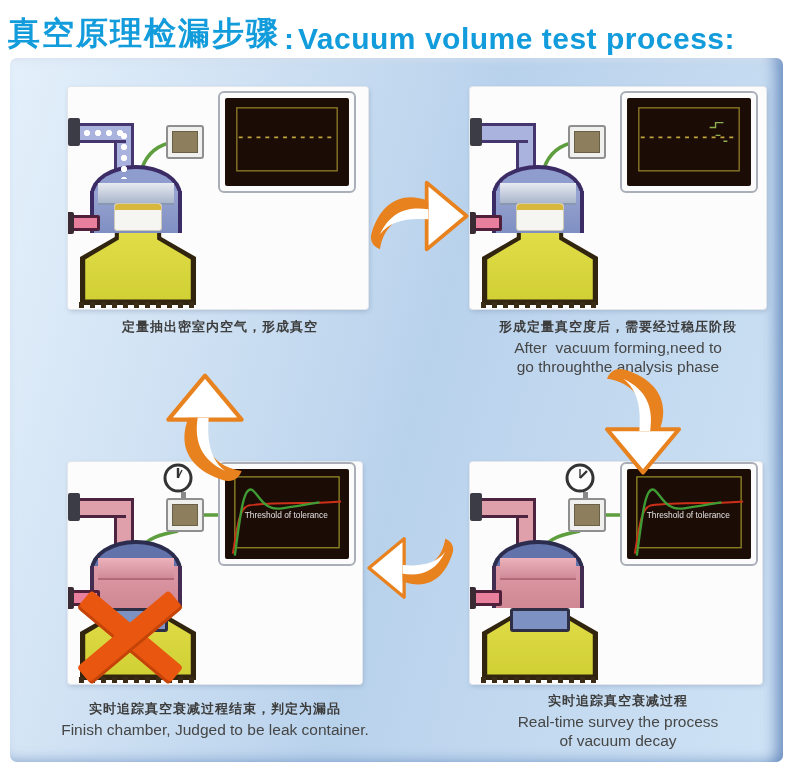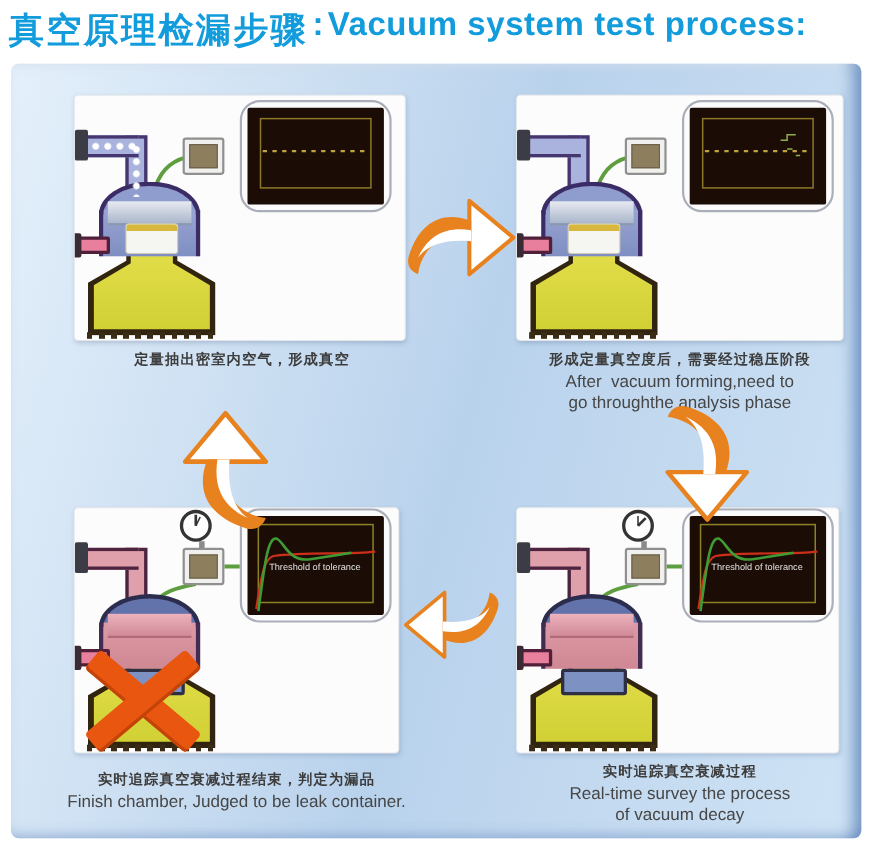--- a/index.html
+++ b/index.html
@@ -1,20 +1,20 @@
 <!DOCTYPE html>
 <html><head>
 <meta charset="utf-8">
 <style>
   html,body{margin:0;padding:0;background:#ffffff;width:790px;height:772px;overflow:hidden;
     font-family:"Liberation Sans","DejaVu Sans",sans-serif;}
   .root{position:relative;width:790px;height:772px;background:#ffffff;}
 
   
-  .titlebar{position:absolute;left:8px;top:6px;width:778px;height:50px;display:flex;align-items:flex-start;color:#129cdb;white-space:nowrap;}
+  .titlebar{position:absolute;left:8px;top:6px;width:778px;height:50px;display:flex;align-items:flex-end;color:#129cdb;white-space:nowrap;}
   .title-zh{font-size:32px;font-weight:800;letter-spacing:2px;}
   .title-colon{font-size:30px;font-weight:800;margin:0 4px;}
   .title-en{font-size:30px;font-weight:700;letter-spacing:.5px;}
 
   
   .board{position:absolute;left:10px;top:58px;width:773px;height:704px;border-radius:7px;
     background:linear-gradient(105deg,#e4f0fb 0%,#cfe1f3 26%,#b9d2ec 52%,#c4daf0 76%,#cfe3f5 100%);
     box-shadow:inset -13px 0 14px -6px rgba(55,98,165,.6), inset 0 -9px 12px -6px rgba(100,135,190,.35), inset 0 8px 10px -8px rgba(255,255,255,.9);}
 
   
@@ -68,21 +68,21 @@
 
   
   .sensor{left:98px;top:38px;width:38px;height:34px;background:#f0f0ee;border:2px solid #8f8f8f;border-radius:3px;}
   .sensor-in{left:4px;top:4px;width:26px;height:22px;background:#8d7f5e;border:1px solid #6a6048;}
   .typeB .sensor{top:36px;}
   .clock{left:94px;top:0px;width:32px;height:32px;}
   .stem{left:113px;top:30px;width:5px;height:7px;background:#8a8a8a;}
 
   
   .wires{left:0;top:0;width:100%;height:100%;pointer-events:none;}
-  .monitor{left:150px;top:4px;width:138px;height:102px;background:#fbfbfb;border:2px solid #a9aeb8;border-radius:18px;padding:5px;}
+  .monitor{left:150px;top:4px;width:138px;height:102px;background:#fbfbfb;border:2px solid #a9aeb8;border-radius:6px;padding:5px;}
   .typeB .monitor{top:0;height:104px;}
   .screen{position:relative;width:100%;height:100%;background:#1c0c06;border-radius:2px;}
   .screen svg{position:absolute;inset:0;}
 
   
   .xbar{left:2px;top:164px;width:120px;height:23px;background:#e8560f;border-radius:4px;z-index:8;
     box-shadow:inset 0 -3px 0 rgba(150,45,0,.45);}
   .xbar.a{transform:rotate(40deg);}
   .xbar.b{transform:rotate(-40deg);}
 
@@ -103,21 +103,21 @@
   .ar-up{left:140px;top:314px;width:110px;height:110px;}
 </style>
 </head>
 <body>
 
 <div class="root">
 
   <div class="titlebar">
     <span class="title-zh">真空原理检漏步骤</span>
     <span class="title-colon">:</span>
-    <span class="title-en">Vacuum system test process:</span>
+    <span class="title-en">Vacuum volume test process:</span>
   </div>
 
   <div class="board">
 
     <div class="panel p1">
       <div class="stage typeA">
         <div class="pipe-v"></div>
         <div class="pipe-h"></div>
         <div class="pipe-cap"></div>
         <div class="dots-v"></div>

